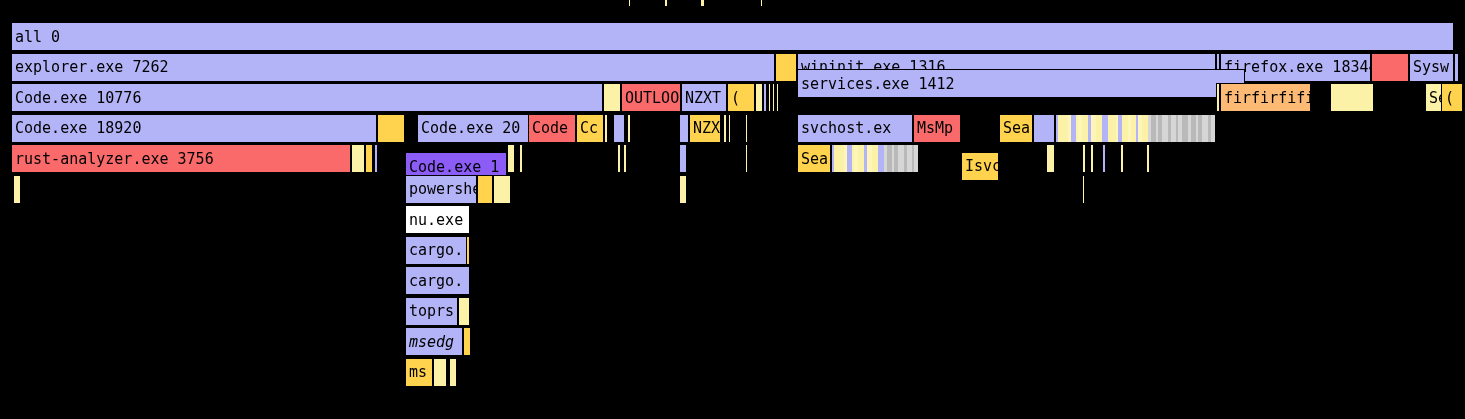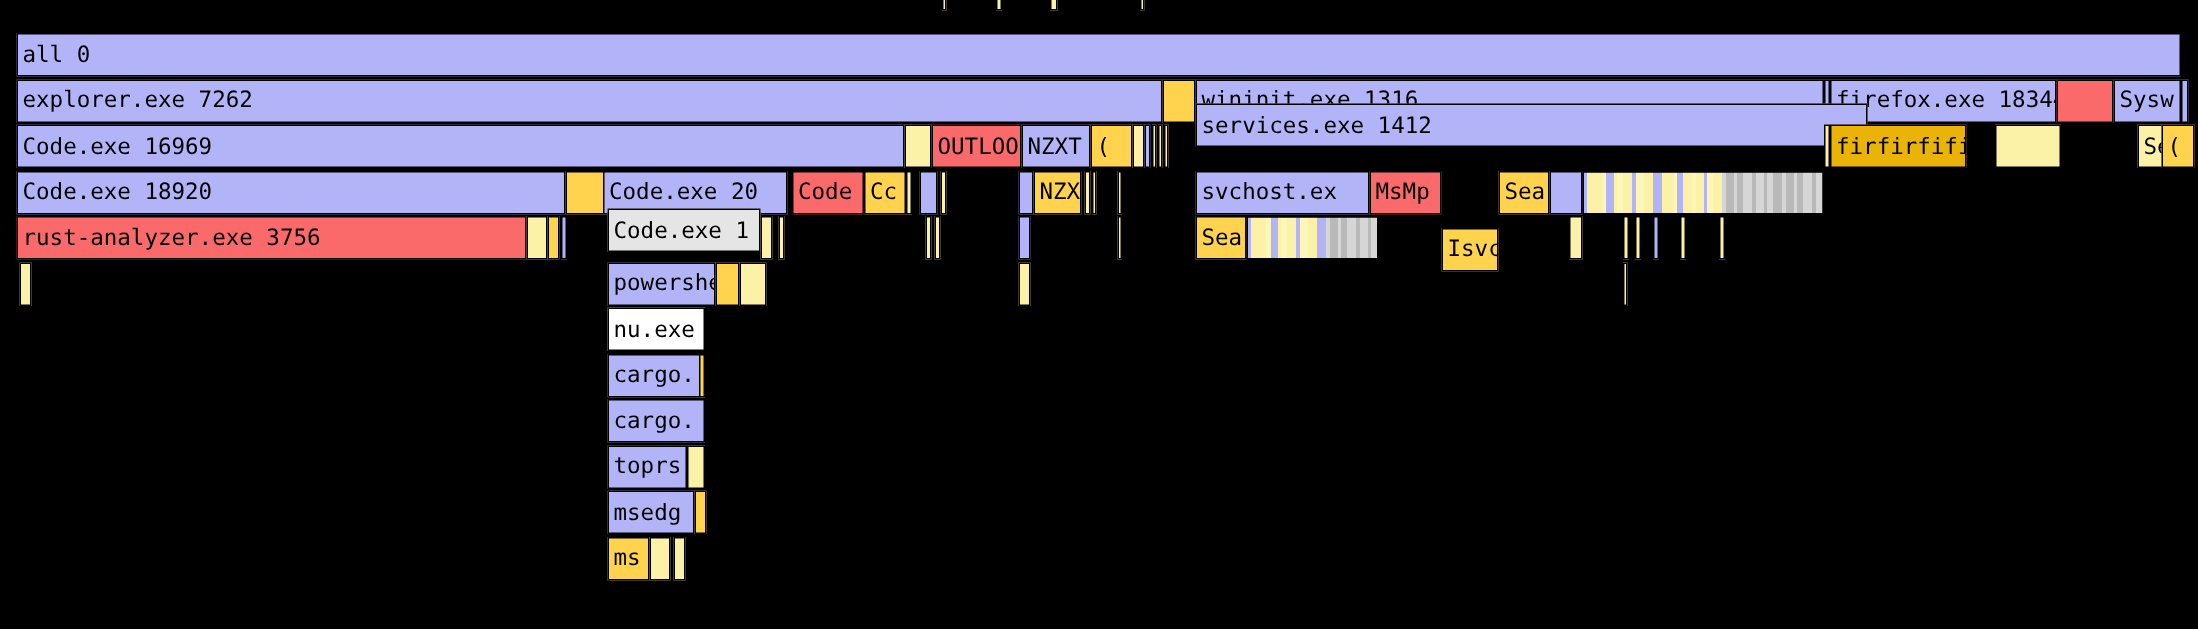--- a/index.html
+++ b/index.html
@@ -58,56 +58,56 @@
     <div class="frame" style="left: 1216px; top: 52.5px; width: 4px; height: 29px; background: rgb(179, 179, 247);"></div>
     <div class="frame" style="left: 1220px; top: 52.5px; width: 151px; height: 29px; background: rgb(179, 179, 247);">
       <span class="lbl">firefox.exe 18344</span>
     </div>
     <div class="frame" style="left: 1371px; top: 52.5px; width: 38px; height: 29px; background: rgb(251, 106, 106);"></div>
     <div class="frame" style="left: 1409px; top: 52.5px; width: 45px; height: 29px; background: rgb(179, 179, 247);">
       <span class="lbl">Sysw</span>
     </div>
     <div class="frame" style="left: 1454px; top: 52.5px; width: 5px; height: 29px; background: rgb(179, 179, 247);"></div>
     <div class="frame" style="left: 11px; top: 83px; width: 592px; height: 29px; background: rgb(179, 179, 247);">
-      <span class="lbl">Code.exe 16969</span>
+      <span class="lbl">Code.exe 10776</span>
     </div>
     <div class="frame" style="left: 603px; top: 83px; width: 18px; height: 29px; background: rgb(251, 242, 168);"></div>
     <div class="frame" style="left: 621px; top: 83px; width: 60px; height: 29px; background: rgb(251, 106, 106);">
       <span class="lbl">OUTLOO</span>
     </div>
     <div class="frame" style="left: 681px; top: 83px; width: 46px; height: 29px; background: rgb(179, 179, 247);">
       <span class="lbl">NZXT </span>
     </div>
     <div class="frame" style="left: 727px; top: 83px; width: 28px; height: 29px; background: rgb(255, 211, 77);">
       <span class="lbl">(</span>
     </div>
     <div class="frame" style="left: 755px; top: 83px; width: 8px; height: 29px; background: rgb(251, 242, 168);"></div>
     <div class="frame" style="left: 763px; top: 83px; width: 4px; height: 29px; background: rgb(179, 179, 247);"></div>
     <div class="frame" style="left: 768px; top: 83px; width: 3px; height: 29px; background: rgb(251, 242, 168);"></div>
     <div class="frame" style="left: 772px; top: 83px; width: 3px; height: 29px; background: rgb(251, 242, 168);"></div>
     <div class="frame" style="left: 776px; top: 83px; width: 3px; height: 29px; background: rgb(251, 242, 168);"></div>
     <div class="frame" style="left: 797px; top: 69px; width: 448px; height: 29px; background: rgb(179, 179, 247);">
       <span class="lbl">services.exe 1412</span>
     </div>
     <div class="frame" style="left: 1216px; top: 83px; width: 4px; height: 29px; background: rgb(251, 242, 168);"></div>
-    <div class="frame" style="left: 1220px; top: 83px; width: 91px; height: 29px; background: #eab308;">
+    <div class="frame" style="left: 1220px; top: 83px; width: 91px; height: 29px; background: #fdba74;">
       <span class="lbl">firfirfifi</span>
     </div>
     <div class="frame" style="left: 1330px; top: 83px; width: 44px; height: 29px; background: rgb(251, 242, 168);"></div>
     <div class="frame" style="left: 1409px; top: 83px; width: 30px; height: 29px; background: rgb(251, 242, 168); margin-left: 16px;">
       <span class="lbl">Se</span>
     </div>
     <div class="frame" style="left: 1441px; top: 83px; width: 22px; height: 29px; background: rgb(255, 211, 77);">
       <span class="lbl">(</span>
     </div>
     <div class="frame" style="left: 11px; top: 113.5px; width: 366px; height: 29px; background: rgb(179, 179, 247);">
       <span class="lbl">Code.exe 18920</span>
     </div>
     <div class="frame" style="left: 377px; top: 113.5px; width: 28px; height: 29px; background: rgb(255, 211, 77);"></div>
-    <div class="frame" style="left: 402px; top: 113.5px; width: 123px; height: 29px; background: rgb(179, 179, 247); text-decoration: underline;">
+    <div class="frame" style="left: 417px; top: 113.5px; width: 123px; height: 29px; background: rgb(179, 179, 247); text-decoration: underline;">
       <span class="lbl">Code.exe 20</span>
     </div>
     <div class="frame" style="left: 528px; top: 113.5px; width: 48px; height: 29px; background: rgb(251, 106, 106);">
       <span class="lbl">Code</span>
     </div>
     <div class="frame" style="left: 576px; top: 113.5px; width: 28px; height: 29px; background: rgb(255, 211, 77);">
       <span class="lbl">Cc</span>
     </div>
     <div class="frame" style="left: 604px; top: 113.5px; width: 4px; height: 29px; background: rgb(251, 242, 168);"></div>
     <div class="frame" style="left: 613px; top: 113.5px; width: 12px; height: 29px; background: rgb(179, 179, 247);"></div>
@@ -132,21 +132,21 @@
       <span class="lbl">Sea</span>
     </div>
     <div class="frame" style="left: 1033px; top: 113.5px; width: 22px; height: 29px; background: rgb(179, 179, 247);"></div>
     <div class="frame" style="left: 1055px; top: 113.5px; width: 161px; height: 29px; background: linear-gradient(to right, rgb(179, 179, 247) 0px, rgb(179, 179, 247) 2px, rgb(251, 242, 168) 2px, rgb(251, 242, 168) 6px, rgb(251, 242, 168) 6px, rgb(251, 242, 168) 12px, rgb(253, 246, 184) 12px, rgb(253, 246, 184) 15px, rgb(179, 179, 247) 15px, rgb(179, 179, 247) 20px, rgb(251, 242, 168) 20px, rgb(251, 242, 168) 22px, rgb(253, 246, 184) 22px, rgb(253, 246, 184) 26px, rgb(251, 242, 168) 26px, rgb(251, 242, 168) 32px, rgb(179, 179, 247) 32px, rgb(179, 179, 247) 35px, rgb(253, 246, 184) 35px, rgb(253, 246, 184) 40px, rgb(251, 242, 168) 40px, rgb(251, 242, 168) 42px, rgb(251, 242, 168) 42px, rgb(251, 242, 168) 46px, rgb(179, 179, 247) 46px, rgb(179, 179, 247) 52px, rgb(251, 242, 168) 52px, rgb(251, 242, 168) 55px, rgb(251, 242, 168) 55px, rgb(251, 242, 168) 60px, rgb(253, 246, 184) 60px, rgb(253, 246, 184) 62px, rgb(179, 179, 247) 62px, rgb(179, 179, 247) 66px, rgb(251, 242, 168) 66px, rgb(251, 242, 168) 72px, rgb(253, 246, 184) 72px, rgb(253, 246, 184) 75px, rgb(251, 242, 168) 75px, rgb(251, 242, 168) 80px, rgb(179, 179, 247) 80px, rgb(179, 179, 247) 82px, rgb(253, 246, 184) 82px, rgb(253, 246, 184) 86px, rgb(251, 242, 168) 86px, rgb(251, 242, 168) 92px, rgb(214, 214, 214) 92px, rgb(214, 214, 214) 95px, rgb(185, 185, 185) 95px, rgb(185, 185, 185) 100px, rgb(214, 214, 214) 100px, rgb(214, 214, 214) 102px, rgb(185, 185, 185) 102px, rgb(185, 185, 185) 106px, rgb(214, 214, 214) 106px, rgb(214, 214, 214) 112px, rgb(185, 185, 185) 112px, rgb(185, 185, 185) 115px, rgb(214, 214, 214) 115px, rgb(214, 214, 214) 120px, rgb(185, 185, 185) 120px, rgb(185, 185, 185) 122px, rgb(214, 214, 214) 122px, rgb(214, 214, 214) 126px, rgb(185, 185, 185) 126px, rgb(185, 185, 185) 132px, rgb(214, 214, 214) 132px, rgb(214, 214, 214) 135px, rgb(185, 185, 185) 135px, rgb(185, 185, 185) 140px, rgb(214, 214, 214) 140px, rgb(214, 214, 214) 142px, rgb(185, 185, 185) 142px, rgb(185, 185, 185) 146px, rgb(214, 214, 214) 146px, rgb(214, 214, 214) 152px, rgb(185, 185, 185) 152px, rgb(185, 185, 185) 155px, rgb(214, 214, 214) 155px, rgb(214, 214, 214) 160px, rgb(185, 185, 185) 160px, rgb(185, 185, 185) 161px);"></div>
     <div class="frame" style="left: 11px; top: 144px; width: 340px; height: 29px; background: rgb(251, 106, 106);">
       <span class="lbl">rust-analyzer.exe 3756</span>
     </div>
     <div class="frame" style="left: 351px; top: 144px; width: 14px; height: 29px; background: rgb(251, 242, 168);"></div>
     <div class="frame" style="left: 365px; top: 144px; width: 8px; height: 29px; background: rgb(255, 211, 77);"></div>
     <div class="frame" style="left: 374px; top: 144px; width: 4px; height: 29px; background: rgb(179, 179, 247);"></div>
-    <div class="frame" style="left: 405px; top: 139px; width: 102px; height: 29px; background: #e5e5e5;">
+    <div class="frame" style="left: 405px; top: 152px; width: 102px; height: 29px; background: #8b5cf6;">
       <span class="lbl">Code.exe 1</span>
     </div>
     <div class="frame" style="left: 507px; top: 144px; width: 8px; height: 29px; background: rgb(251, 242, 168);"></div>
     <div class="frame" style="left: 519px; top: 144px; width: 4px; height: 29px; background: rgb(251, 242, 168);"></div>
     <div class="frame" style="left: 617px; top: 144px; width: 4px; height: 29px; background: rgb(251, 242, 168);"></div>
     <div class="frame" style="left: 623px; top: 144px; width: 4px; height: 29px; background: rgb(251, 242, 168);"></div>
     <div class="frame" style="left: 679px; top: 144px; width: 8px; height: 29px; background: rgb(179, 179, 247);"></div>
     <div class="frame" style="left: 745px; top: 144px; width: 3px; height: 29px; background: rgb(251, 242, 168);"></div>
     <div class="frame" style="left: 797px; top: 144px; width: 34px; height: 29px; background: rgb(255, 211, 77);">
       <span class="lbl">Sea</span>
@@ -173,21 +173,21 @@
       <span class="lbl">cargo.</span>
     </div>
     <div class="frame" style="left: 466px; top: 235.5px; width: 4px; height: 29px; background: rgb(255, 211, 77);"></div>
     <div class="frame" style="left: 405px; top: 266px; width: 65px; height: 29px; background: rgb(179, 179, 247);">
       <span class="lbl">cargo.</span>
     </div>
     <div class="frame" style="left: 405px; top: 296.5px; width: 53px; height: 29px; background: rgb(179, 179, 247);">
       <span class="lbl">toprs.</span>
     </div>
     <div class="frame" style="left: 458px; top: 296.5px; width: 12px; height: 29px; background: rgb(251, 242, 168);"></div>
-    <div class="frame" style="left: 405px; top: 327px; width: 58px; height: 29px; background: rgb(179, 179, 247);">
+    <div class="frame" style="left: 405px; top: 327px; width: 58px; height: 29px; background: rgb(179, 179, 247); font-style: italic;">
       <span class="lbl">msedg</span>
     </div>
     <div class="frame" style="left: 463px; top: 327px; width: 8px; height: 29px; background: rgb(255, 211, 77);"></div>
     <div class="frame" style="left: 405px; top: 357.5px; width: 28px; height: 29px; background: rgb(255, 211, 77);">
       <span class="lbl">ms</span>
     </div>
     <div class="frame" style="left: 433px; top: 357.5px; width: 14px; height: 29px; background: rgb(251, 242, 168);"></div>
     <div class="frame" style="left: 449px; top: 357.5px; width: 8px; height: 29px; background: rgb(251, 242, 168);"></div>
     <div class="frame" style="left: 628px; top: -22px; width: 3px; height: 29px; background: rgb(251, 242, 168);"></div>
     <div class="frame" style="left: 664px; top: -22px; width: 4px; height: 29px; background: rgb(251, 242, 168);"></div>

